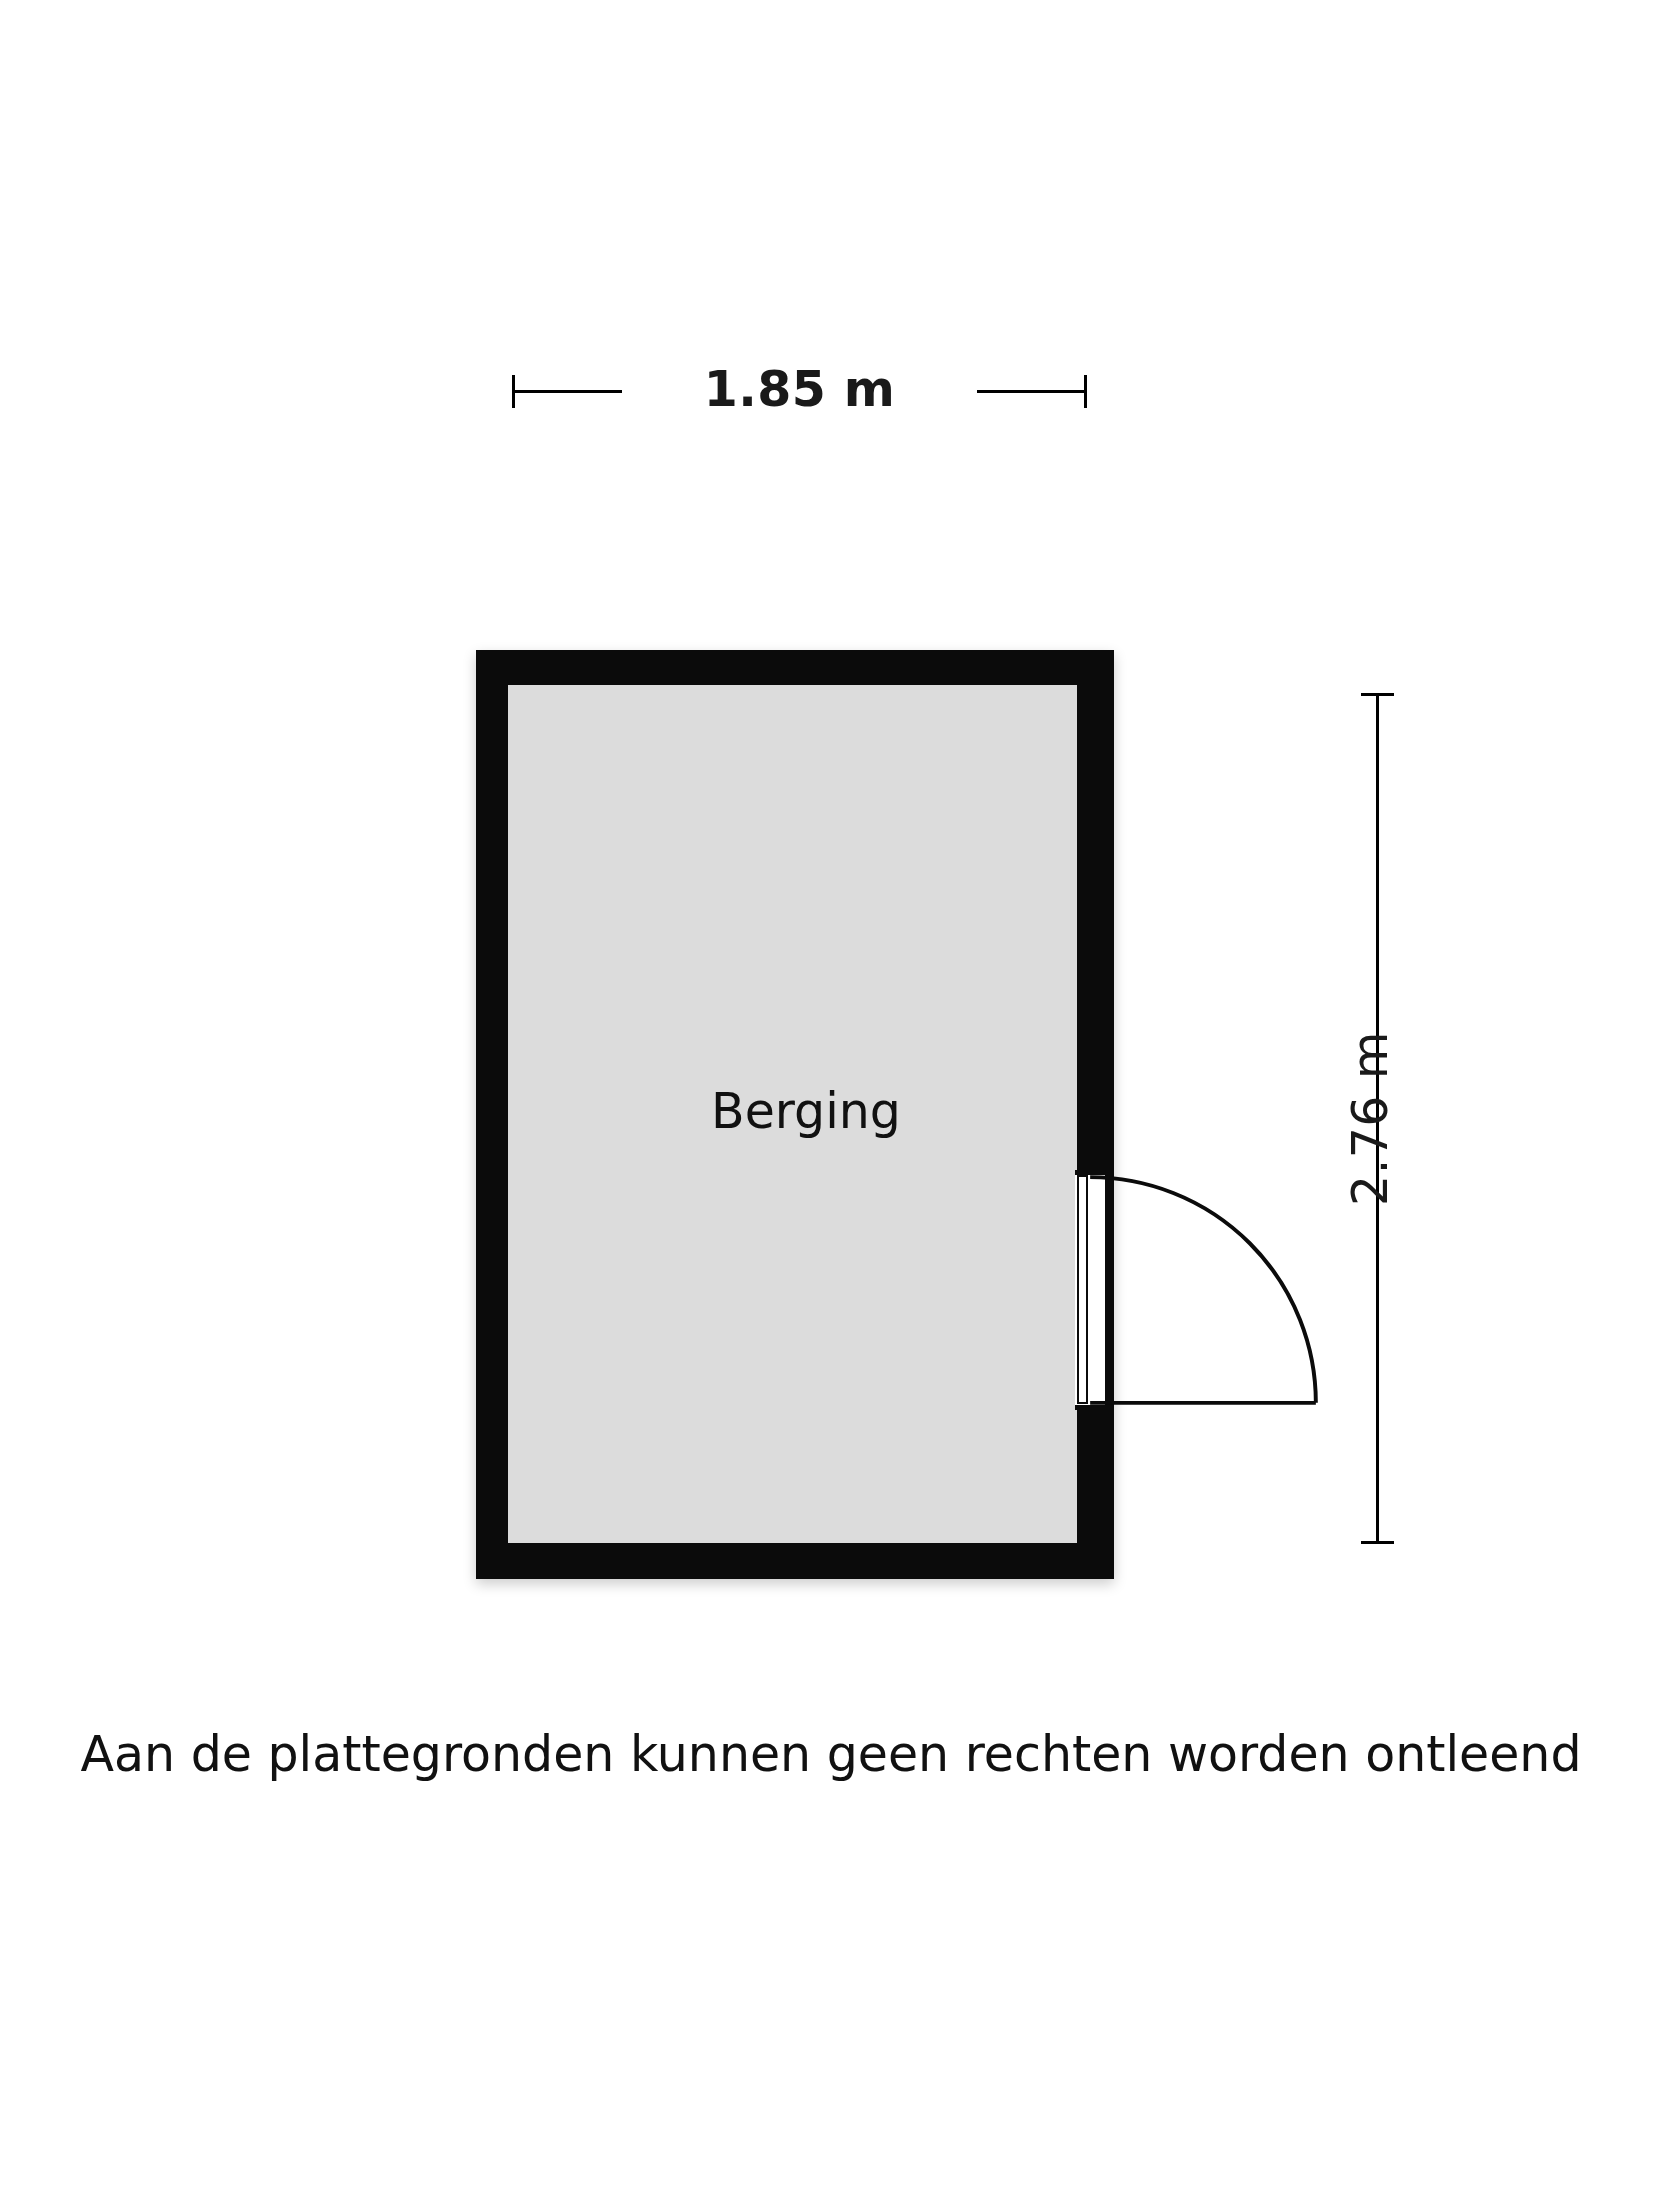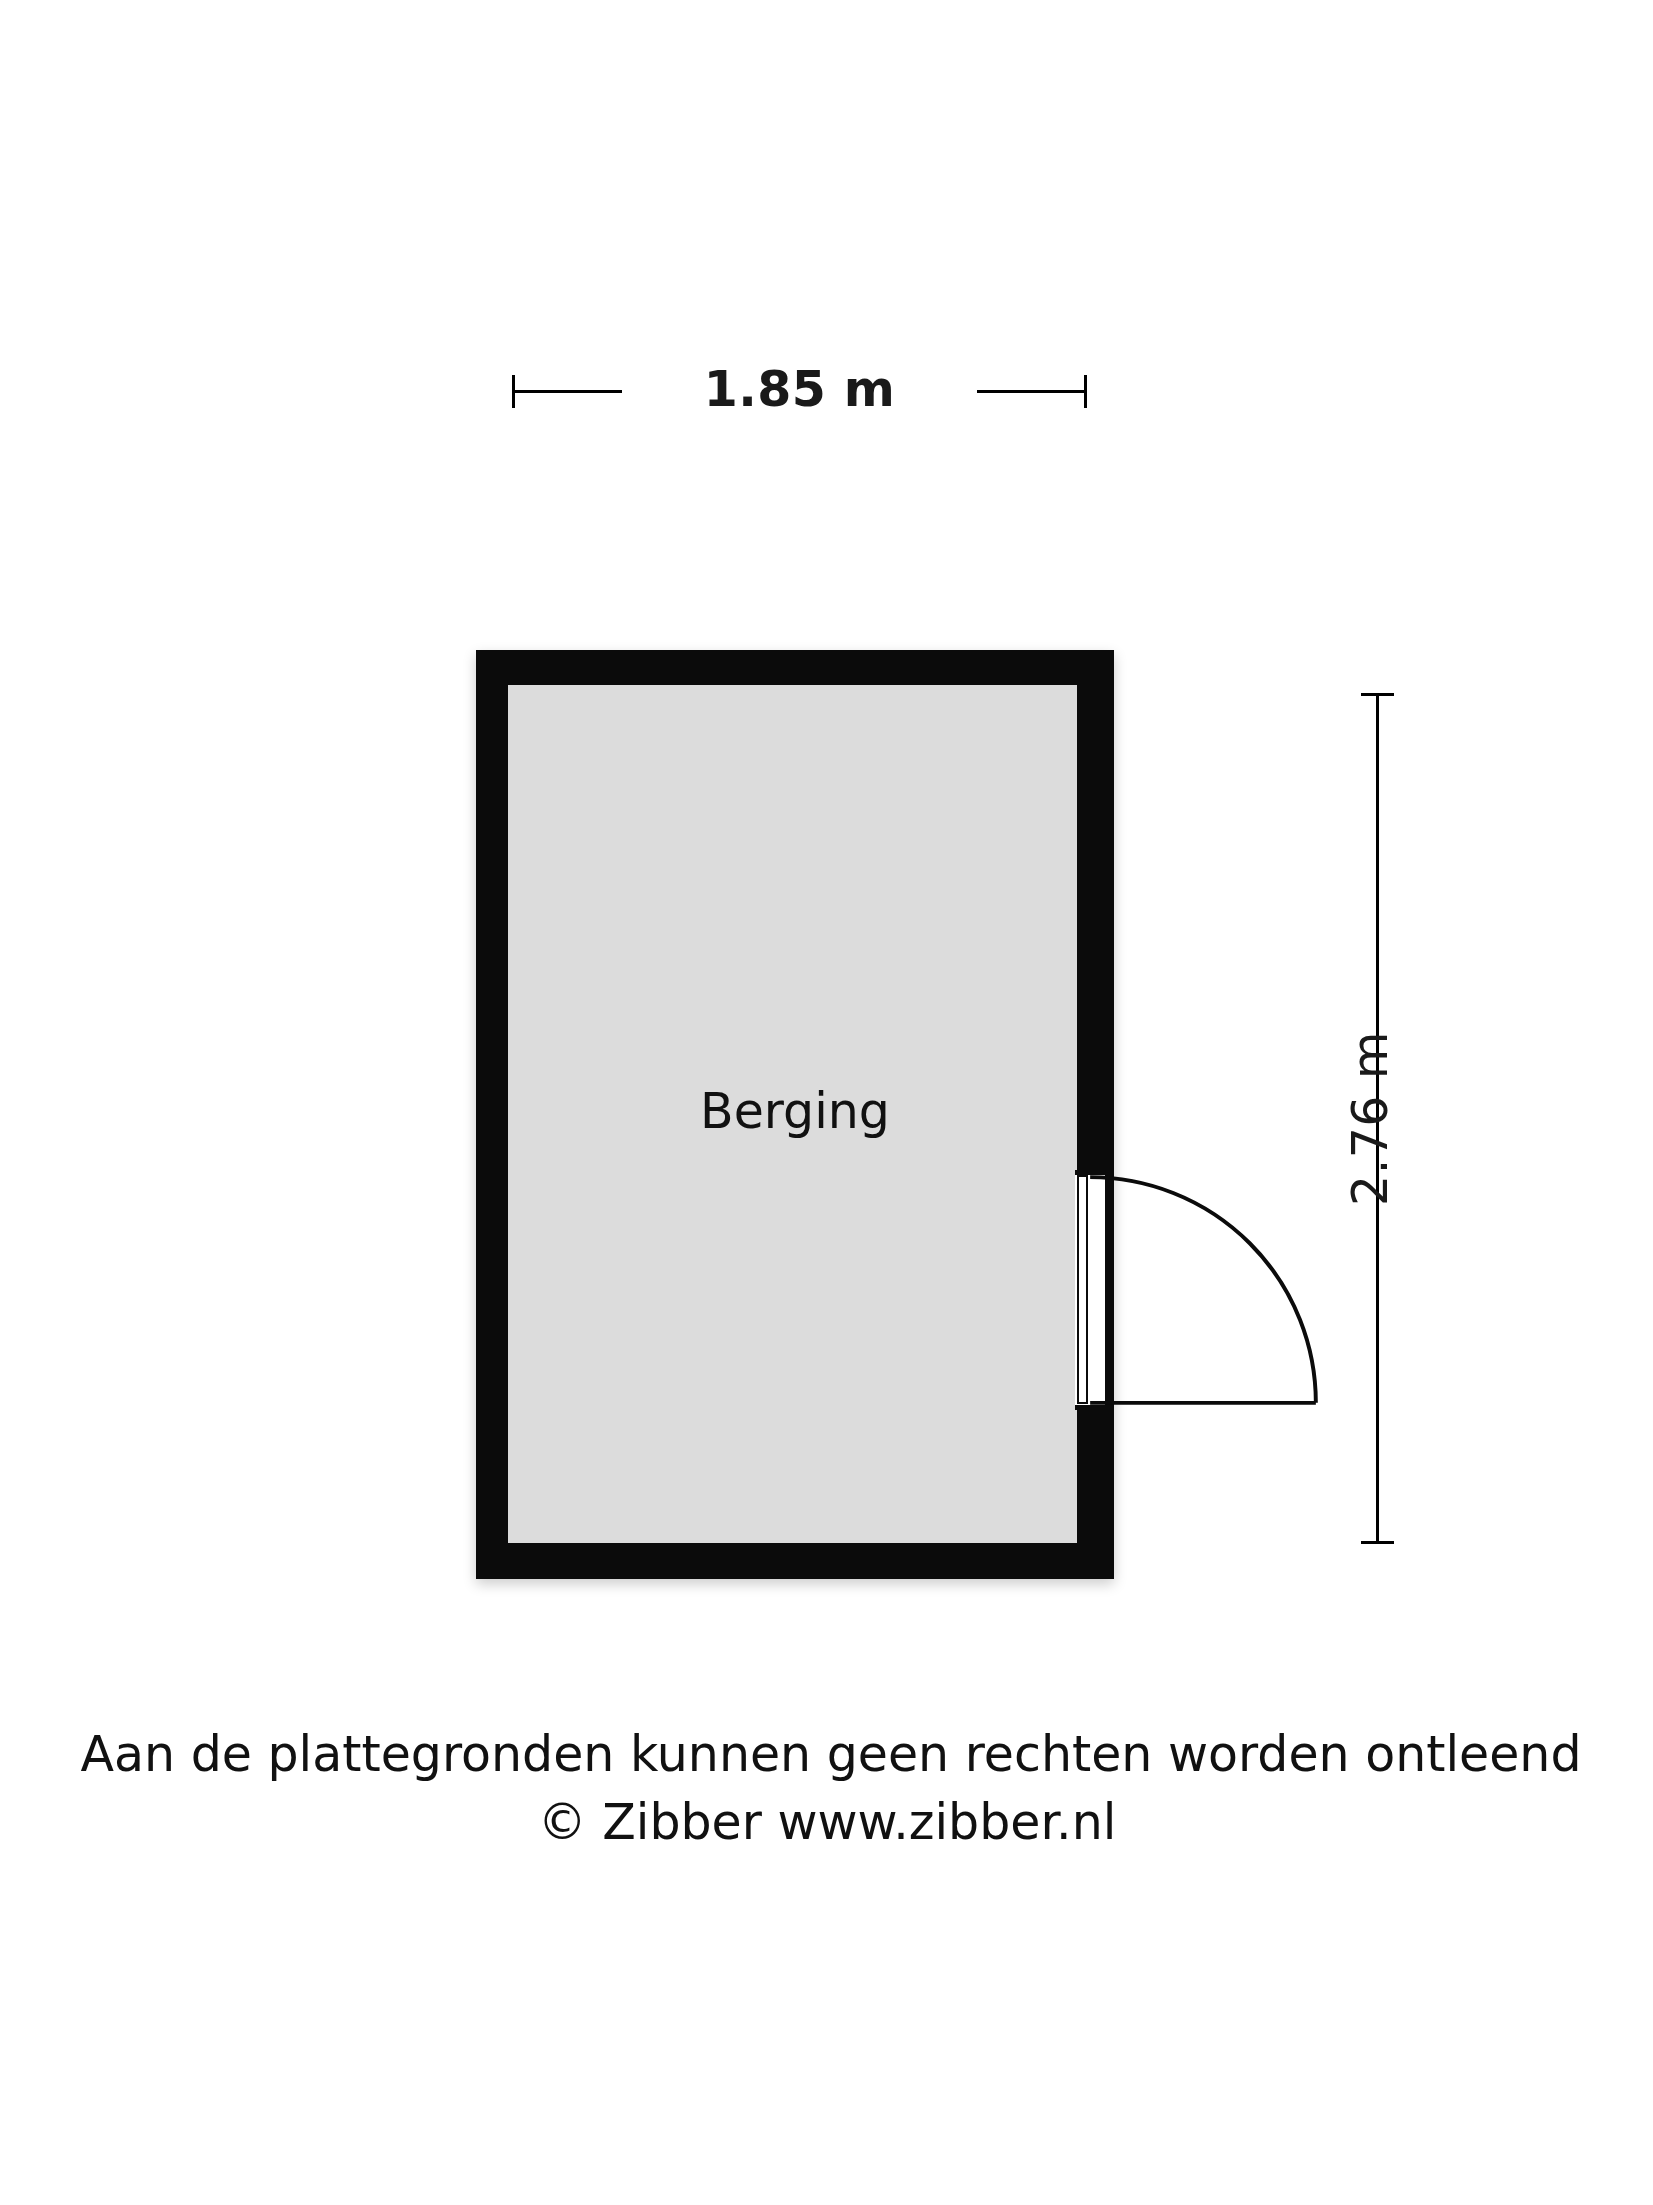--- a/index.html
+++ b/index.html
@@ -123,20 +123,21 @@
 
   
   .room-label-wrap {
     position: absolute;
     left: 476px;
     top: 1083px;
     width: 638px;
     text-align: center;
     font-size: 49px;
     color: #111111;
+    padding-left: 11px;
   }
 
   
   .door-frame {
     position: absolute;
     left: 1075px;
     top: 1170px;
     width: 30px;
     height: 240px;
     background: #ffffff;
@@ -215,17 +216,16 @@
   <div class="door-leaf"></div>
   <div class="door-swing">
     <svg width="232" height="232" viewBox="0 0 295 295">
       <path d="M 4 4 A 287 287 0 0 1 291 291" fill="none" stroke="#0b0b0b" stroke-width="5"></path>
       <line x1="4" y1="291" x2="291" y2="291" stroke="#0b0b0b" stroke-width="5"></line>
     </svg>
   </div>
 
   <div class="footer">
     <div class="line1">Aan de plattegronden kunnen geen rechten worden ontleend</div>
-    <div class="line2">© Zibber www.zibber.nl</div>
   </div>
 
 </div>
 
 
 </body></html>

